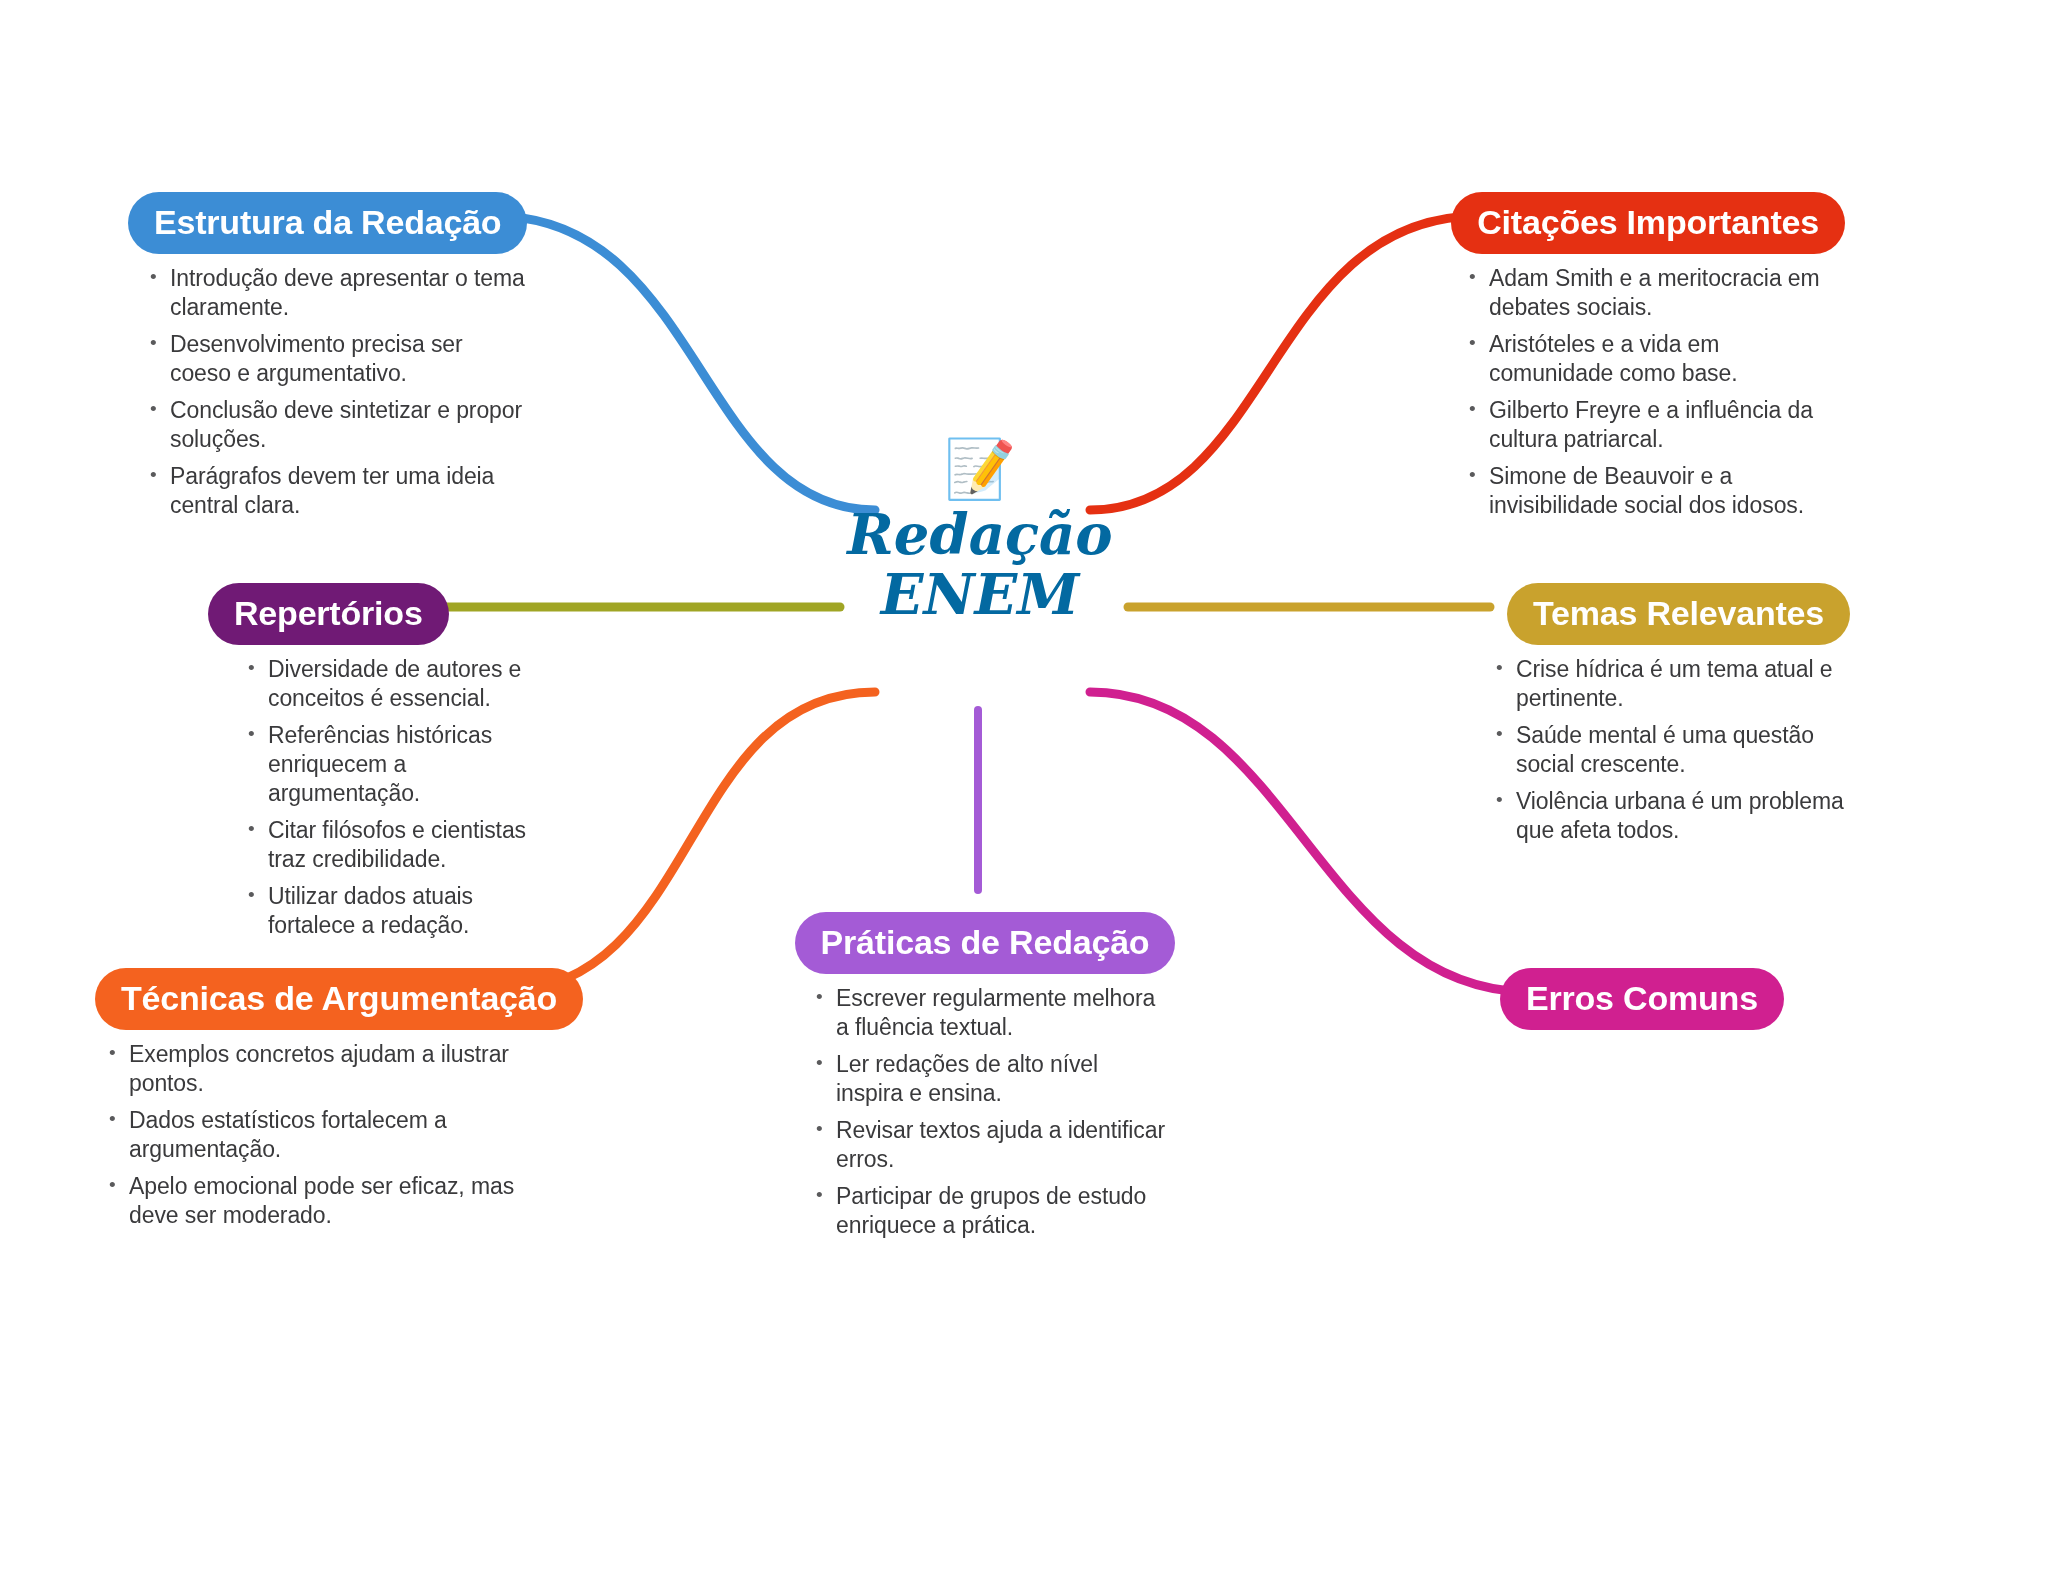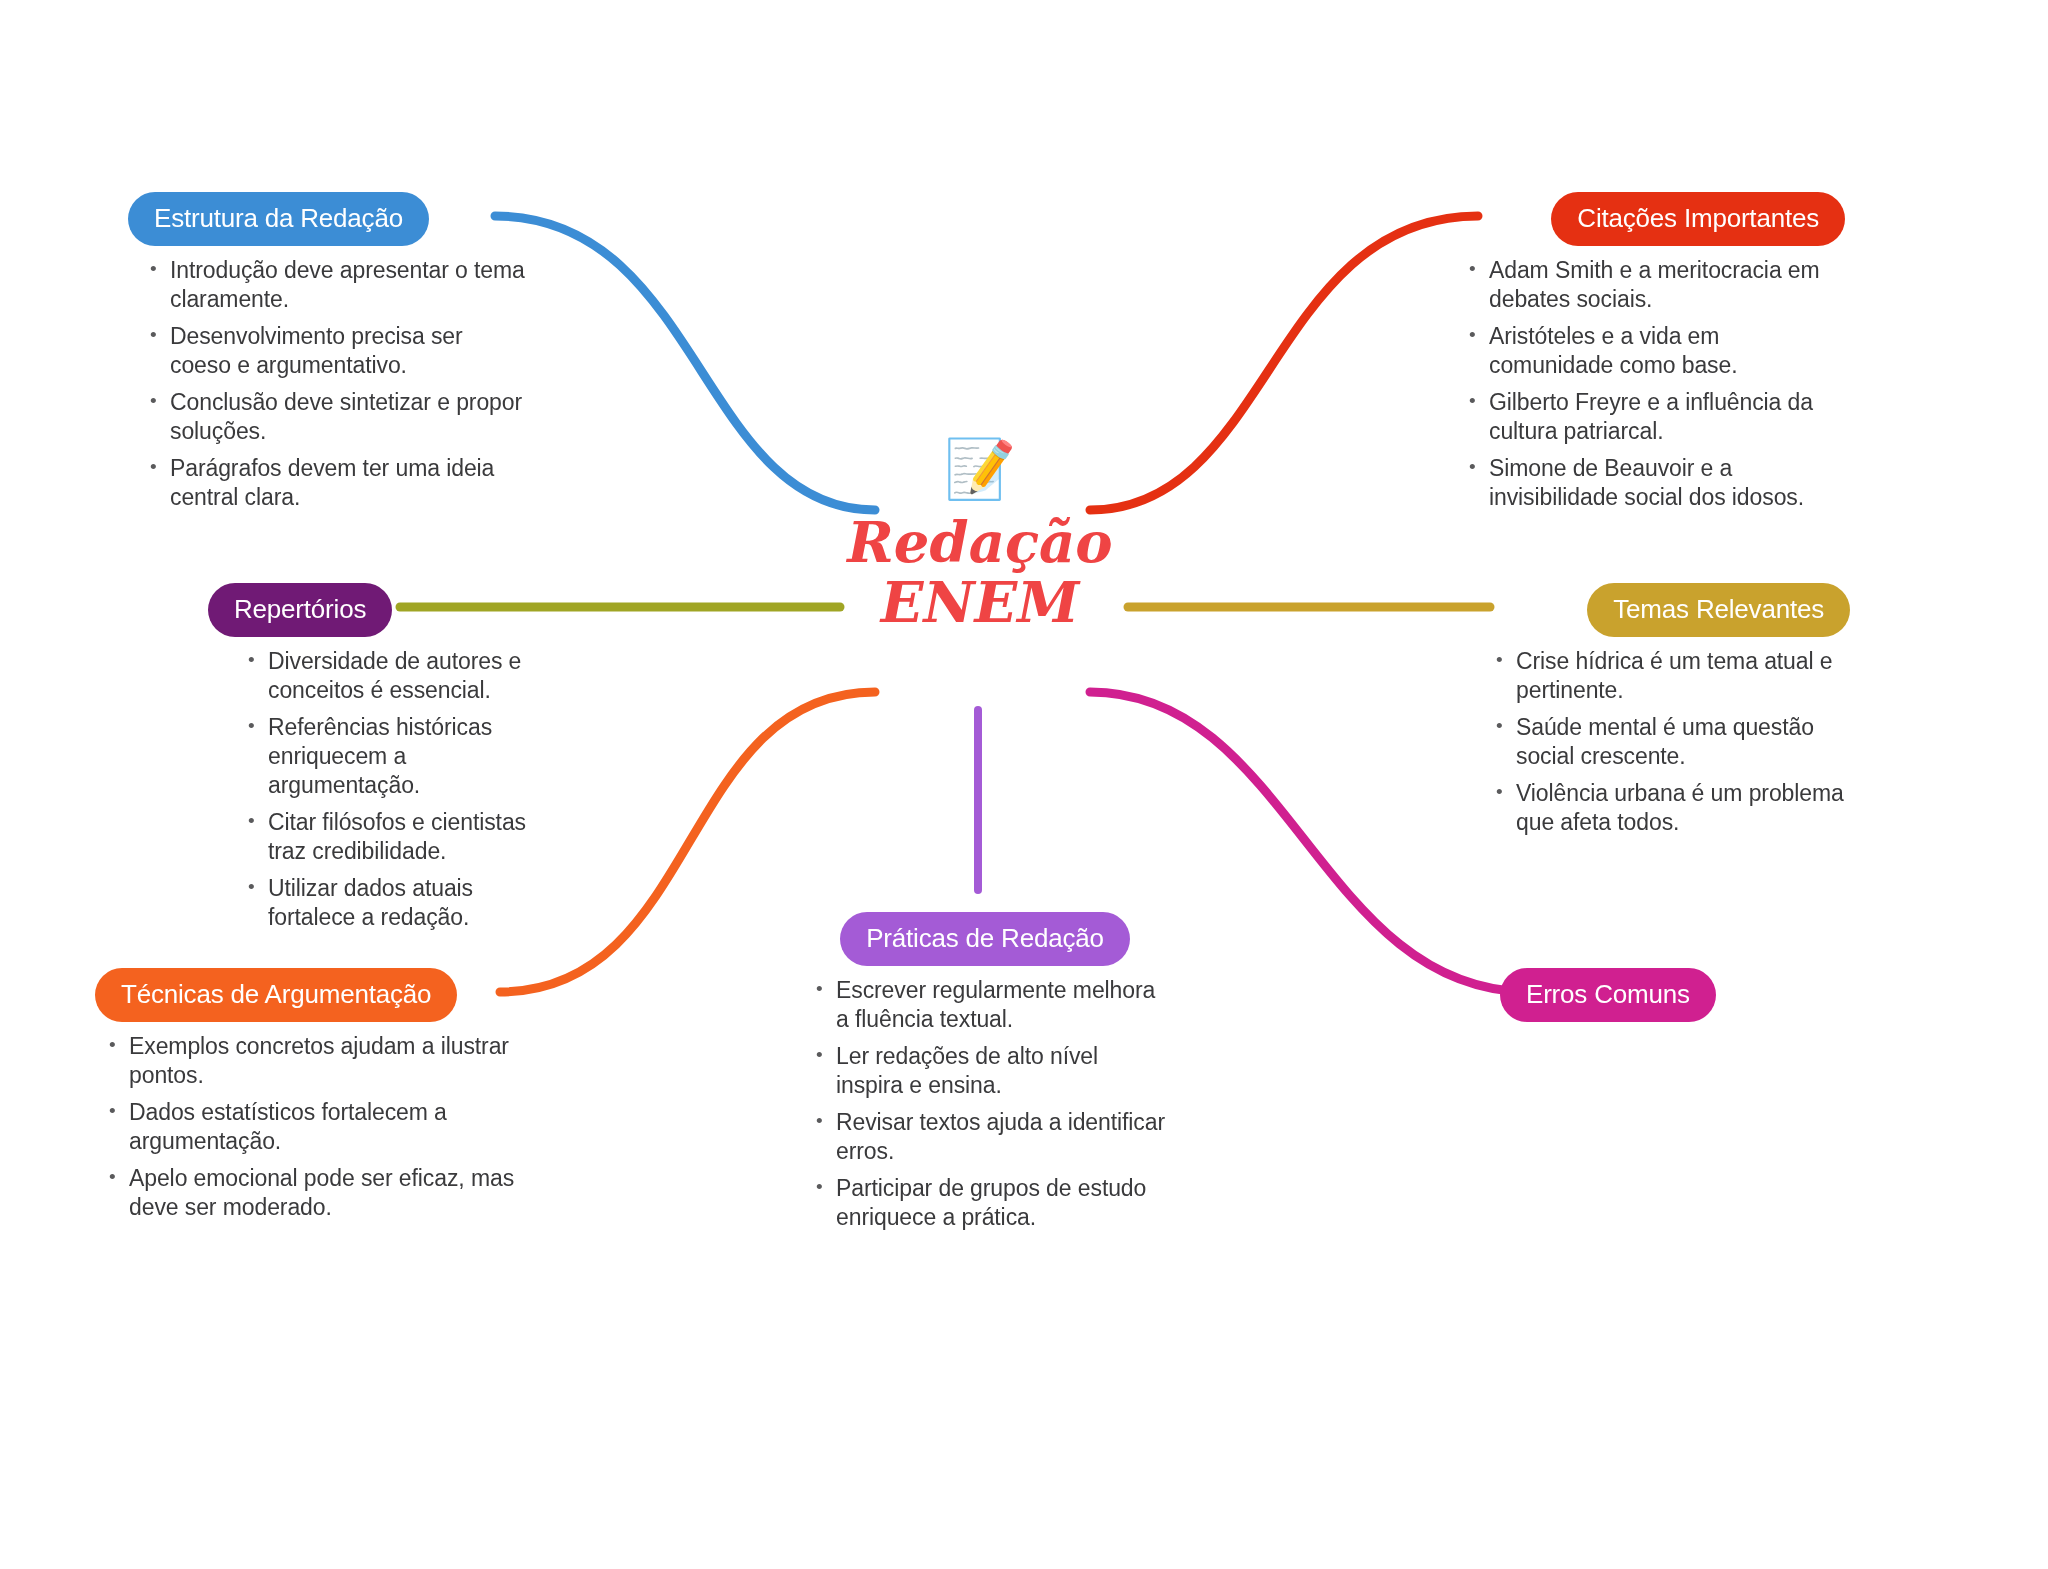--- a/index.html
+++ b/index.html
@@ -27,22 +27,22 @@
     pointer-events: none;
   }
 
   
   .branch {
     position: absolute;
   }
   .badge {
     display: inline-block;
     color: #ffffff;
-    font-weight: normal;
-    font-size: 26px;
+    font-weight: bold;
+    font-size: 34px;
     letter-spacing: -0.2px;
     line-height: 1;
     padding: 13px 26px 15px 26px;
     border-radius: 999px;
     white-space: nowrap;
   }
   .badge-row {
     display: flex;
   }
   .badge-row.right {
@@ -109,22 +109,22 @@
     font-size: 58px;
     line-height: 1;
     height: 64px;
   }
   #center-title {
     font-family: "DejaVu Serif", "Liberation Serif", serif;
     font-style: italic;
     font-weight: bold;
     font-size: 56px;
     line-height: 1.08;
-    color: #ef4444;
-    margin-top: 8px;
+    color: #0369a1;
+    margin-top: 0;
     white-space: pre-line;
   }
 </style>
 </head>
 <body>
 
 <div id="canvas">
 
   <svg id="connectors" viewBox="0 0 2048 1569" xmlns="http://www.w3.org/2000/svg">
 

